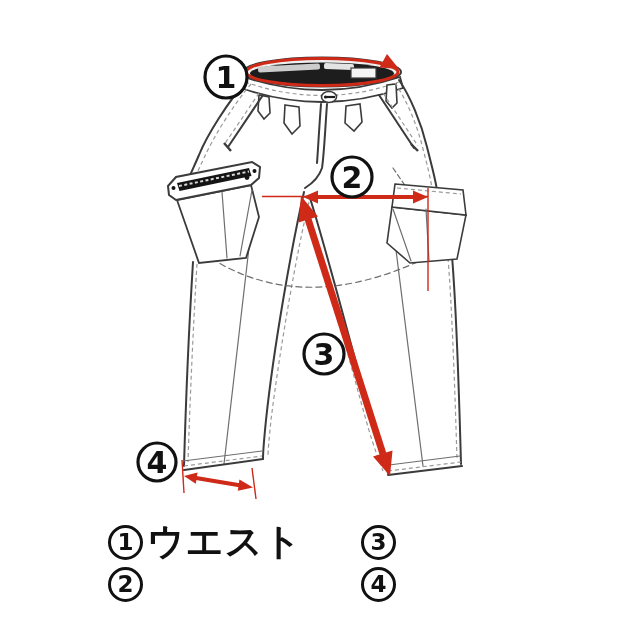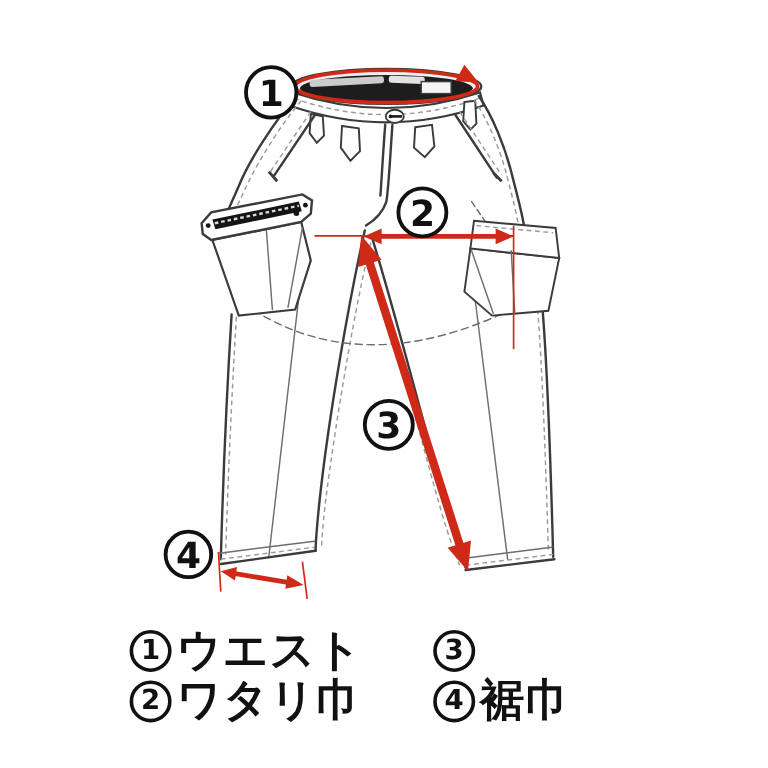--- a/index.html
+++ b/index.html
@@ -185,20 +185,18 @@
       <span class="cnum">1</span>
       <span>ウエスト</span>
     </div>
     <div class="legend-item">
       <span class="cnum">3</span>
     </div>
   </div>
   <div class="legend-row">
     <div class="legend-item col1">
       <span class="cnum">2</span>
-      <span>ワタリ巾</span>
     </div>
     <div class="legend-item">
       <span class="cnum">4</span>
-      <span>裾巾</span>
     </div>
   </div>
 </div>
 
 </body></html>

